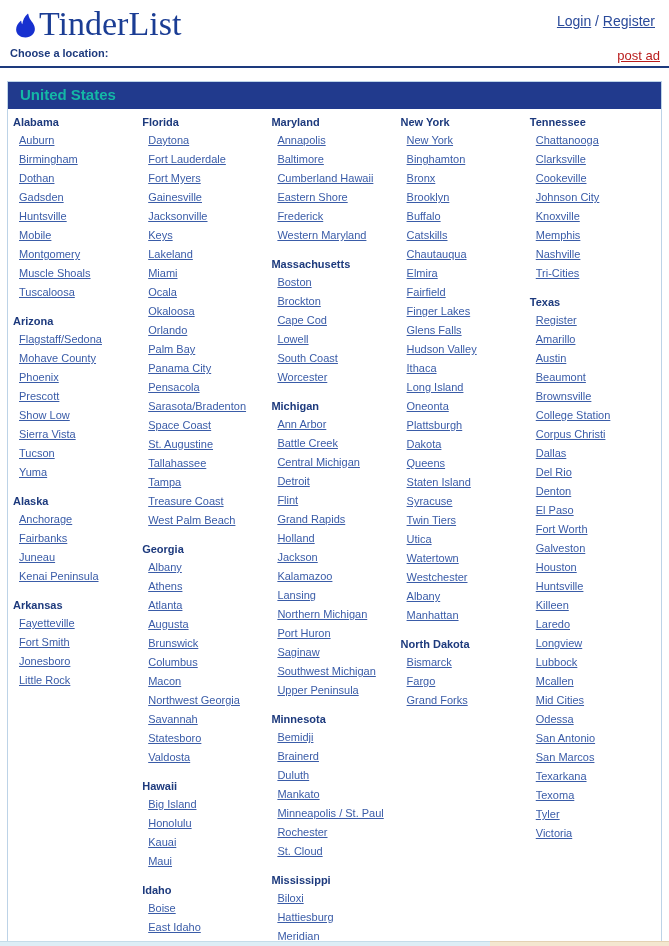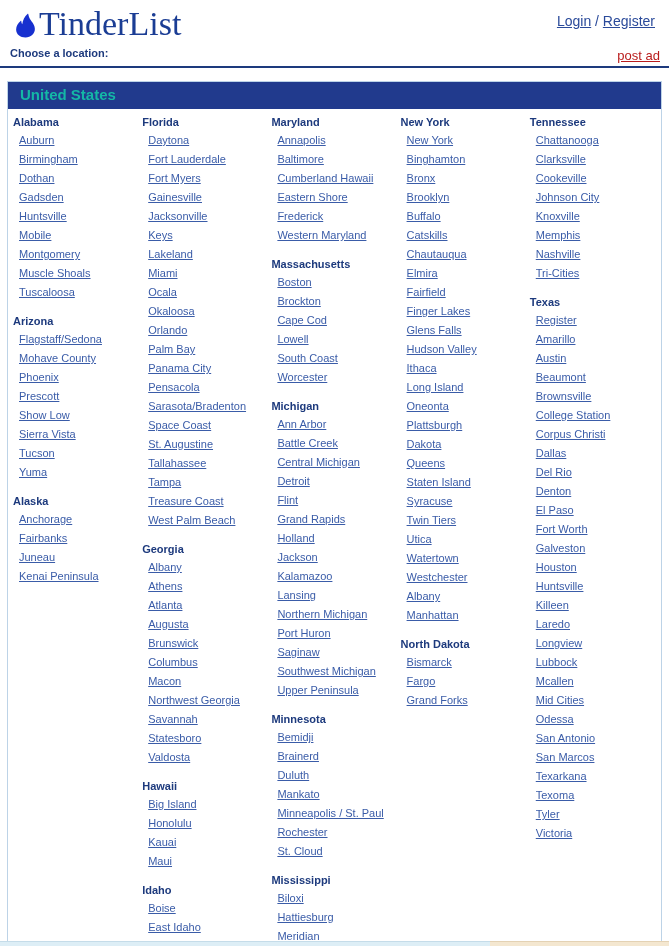--- a/index.html
+++ b/index.html
@@ -113,20 +113,27 @@
           <a href="#" class="city-link">Sierra Vista</a>
           <a href="#" class="city-link">Tucson</a>
           <a href="#" class="city-link">Yuma</a>
         </div>
         <div class="state-group">
           <div class="state-name">Alaska</div>
           <a href="#" class="city-link">Anchorage</a>
           <a href="#" class="city-link">Fairbanks</a>
           <a href="#" class="city-link">Juneau</a>
           <a href="#" class="city-link">Kenai Peninsula</a>
+        </div>
+        <div class="state-group">
+          <div class="state-name">Arkansas</div>
+          <a href="#" class="city-link">Fayetteville</a>
+          <a href="#" class="city-link">Fort Smith</a>
+          <a href="#" class="city-link">Jonesboro</a>
+          <a href="#" class="city-link">Little Rock</a>
         </div>
       </div>
       <div class="col">
         <div class="state-group">
           <div class="state-name">Florida</div>
           <a href="#" class="city-link">Daytona</a>
           <a href="#" class="city-link">Fort Lauderdale</a>
           <a href="#" class="city-link">Fort Myers</a>
           <a href="#" class="city-link">Gainesville</a>
           <a href="#" class="city-link">Jacksonville</a>

